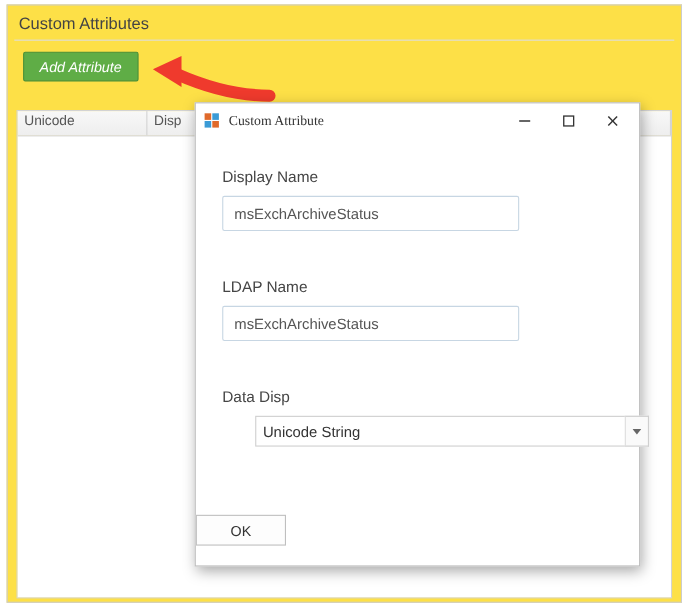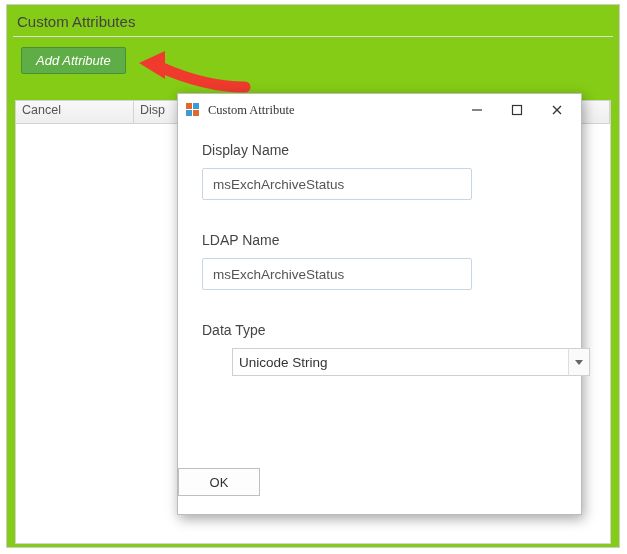--- a/index.html
+++ b/index.html
@@ -13,21 +13,21 @@
     height: 554px;
     position: relative;
     overflow: hidden;
   }
 
   .page {
     position: absolute;
     left: 6px; top: 4px;
     width: 614px; height: 544px;
     border: 1px solid #ccc;
-    background: #84cc16;
+    background: #fde047;
   }
 
   .section-title {
     font-size: 15px;
     color: #444;
     padding: 8px 10px 6px 10px;
   }
   .section-divider {
     border: none;
     border-top: 1px solid #ddd;
@@ -110,21 +110,21 @@
     cursor: pointer;
   }
   .tb-btn svg { display:block; }
 
   .dialog-body {
     padding: 10px 24px 0 24px;
   }
   .field-label {
     font-size: 14px;
     color: #454545;
-    margin-top: 6px;
+    margin-top: 16px;
     margin-bottom: 10px;
   }
   .field-input {
     width: 270px;
     height: 32px;
     border: 1px solid #c7d6e3;
     border-radius: 2px;
     padding: 0 10px;
     font-size: 13.5px;
     color: #555;
@@ -185,21 +185,21 @@
 
   <button class="add-btn">Add Attribute</button>
 
   <svg class="arrow" viewBox="0 0 120 48">
     <path d="M110 38 Q 70 38 25 18" stroke="#ef3a2d" stroke-width="11" fill="none" stroke-linecap="round"></path>
     <polygon points="4,14 30,2 30,30" fill="#ef3a2d"></polygon>
   </svg>
 
   <div class="table-wrap">
     <div class="thead">
-      <div class="th actions">Cancel</div>
+      <div class="th actions">Unicode</div>
       <div class="th disp">Disp</div>
     </div>
     <div class="tbody"></div>
   </div>
 
   
   <div class="dialog">
     <div class="titlebar">
       <span class="app-icon" style="position:relative;">
         <span class="sq" style="left:0;top:0;background:#e06a2b;"></span>
@@ -231,21 +231,21 @@
       <div class="field-label">Display Name</div>
       <input class="field-input" value="msExchArchiveStatus" style="">
 
       <div class="gap-lg"></div>
 
       <div class="field-label">LDAP Name</div>
       <input class="field-input" value="msExchArchiveStatus" style="">
 
       <div class="gap-lg"></div>
 
-      <div class="field-label">Data Type</div>
+      <div class="field-label">Data Disp</div>
       <div class="select-wrap">
         <input class="select-input" readonly="" value="Unicode String" style="">
         <span class="select-toggle">
           <svg width="8" height="8" viewBox="0 0 8 8">
               <polygon points="0,2 8,2 4,7" fill="#666"></polygon>
             </svg>
         </span>
       </div>
     </div>
 

